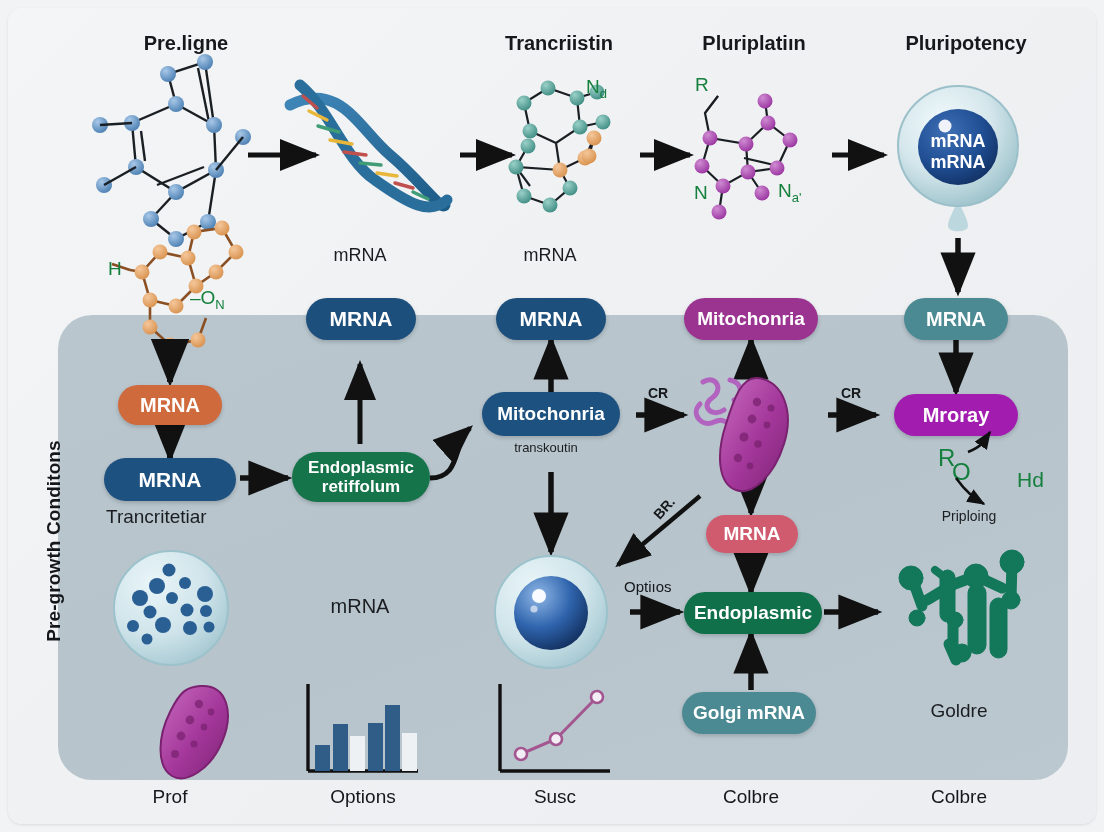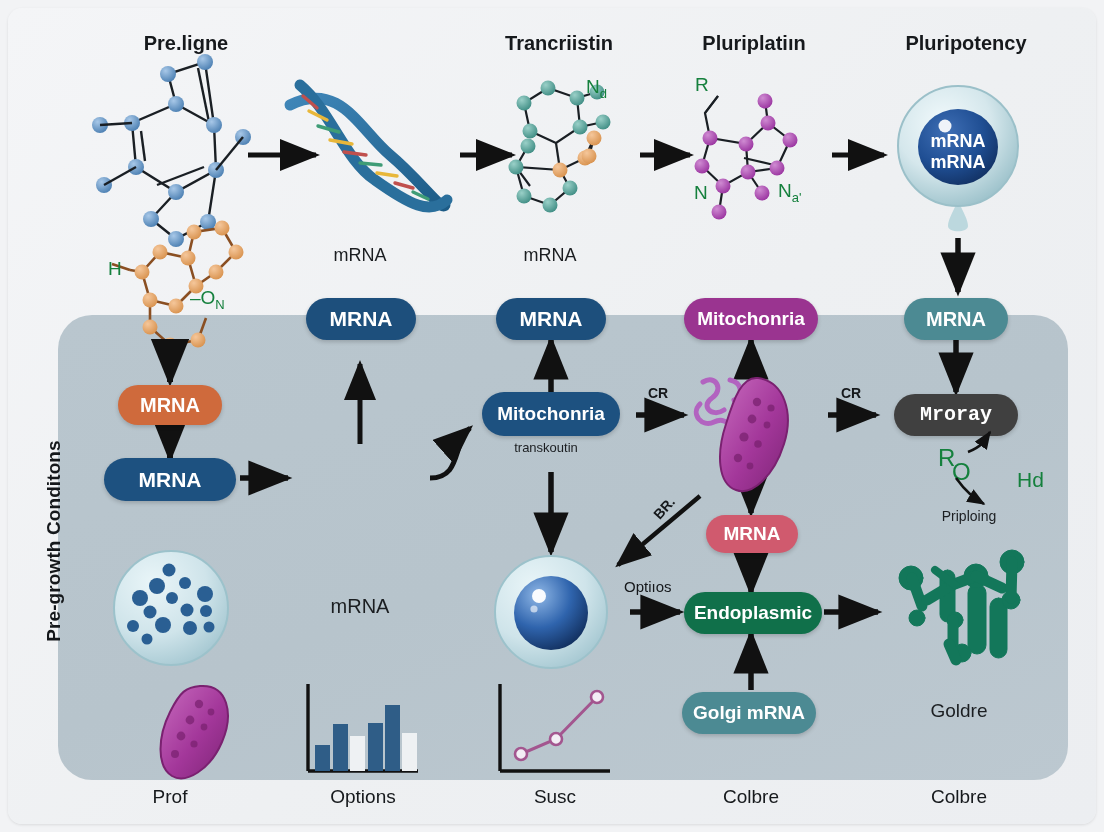--- a/index.html
+++ b/index.html
@@ -427,41 +427,43 @@
     <span>–O</span><sub>N</sub>
   </div>
 
   <div class="abs sublabel" style="left:290px;top:245px;width:140px;">mRNA</div>
   <div class="abs sublabel" style="left:480px;top:245px;width:140px;">mRNA</div>
 
   <div class="abs pill" style="left:118px;top:385px;width:104px;height:40px;background:#cf6a3c;font-size:20px;">MRNA</div>
 
   <div class="abs pill" style="left:104px;top:458px;width:132px;height:43px;background:#1d5180;font-size:21px;">MRNA</div>
 
+  <div class="abs pill two" style="left:292px;top:452px;width:138px;height:50px;background:#16744a;font-size:17px;">Endoplasmic retiffolum</div>
 
   <div class="abs pill" style="left:306px;top:298px;width:110px;height:42px;background:#1d4f7c;font-size:21px;">MRNA</div>
 
   <div class="abs pill" style="left:496px;top:298px;width:110px;height:42px;background:#1d4f7c;font-size:21px;">MRNA</div>
 
   <div class="abs pill" style="left:482px;top:392px;width:138px;height:44px;background:#1d5180;font-size:19px;">Mitochonria</div>
 
   <div class="abs pill" style="left:684px;top:298px;width:134px;height:42px;background:#9a3490;font-size:19px;">Mitochonria</div>
 
   <div class="abs pill" style="left:904px;top:298px;width:104px;height:42px;background:#4c8a93;font-size:20px;">MRNA</div>
 
-  <div class="abs pill" style="left:894px;top:394px;width:124px;height:42px;background:#404040;font-size:20px;font-family:Liberation Mono, monospace;">Mroray</div>
+  <div class="abs pill" style="left:894px;top:394px;width:124px;height:42px;background:#a21caf;font-size:20px;">Mroray</div>
 
   <div class="abs pill" style="left:706px;top:515px;width:92px;height:38px;background:#d05a6e;font-size:19px;">MRNA</div>
 
   <div class="abs pill" style="left:684px;top:592px;width:138px;height:42px;background:#10704a;font-size:19px;">Endoplasmic</div>
 
   <div class="abs pill" style="left:682px;top:692px;width:134px;height:42px;background:#4c8a93;font-size:19px;">Golgi mRNA</div>
 
   <div class="abs sublabel" style="left:481px;top:440px;width:130px;font-size:13px;">transkoutin</div>
 
+  <div class="abs sublabel" style="left:106px;top:506px;width:170px;text-align:left;font-size:19px;">Trancritetiar</div>
 
   <div class="abs sublabel" style="left:312px;top:595px;width:96px;font-size:20px;">mRNA</div>
 
   <div class="abs sublabel" style="left:904px;top:508px;width:130px;font-size:14px;">Priploing</div>
 
   <div class="abs sublabel" style="left:904px;top:700px;width:110px;font-size:19px;">Goldre</div>
 
   <div class="abs smalltag" style="left:648px;top:385px;font-size:14px;">CR</div>
 
   <div class="abs smalltag" style="left:841px;top:385px;font-size:14px;">CR</div>

